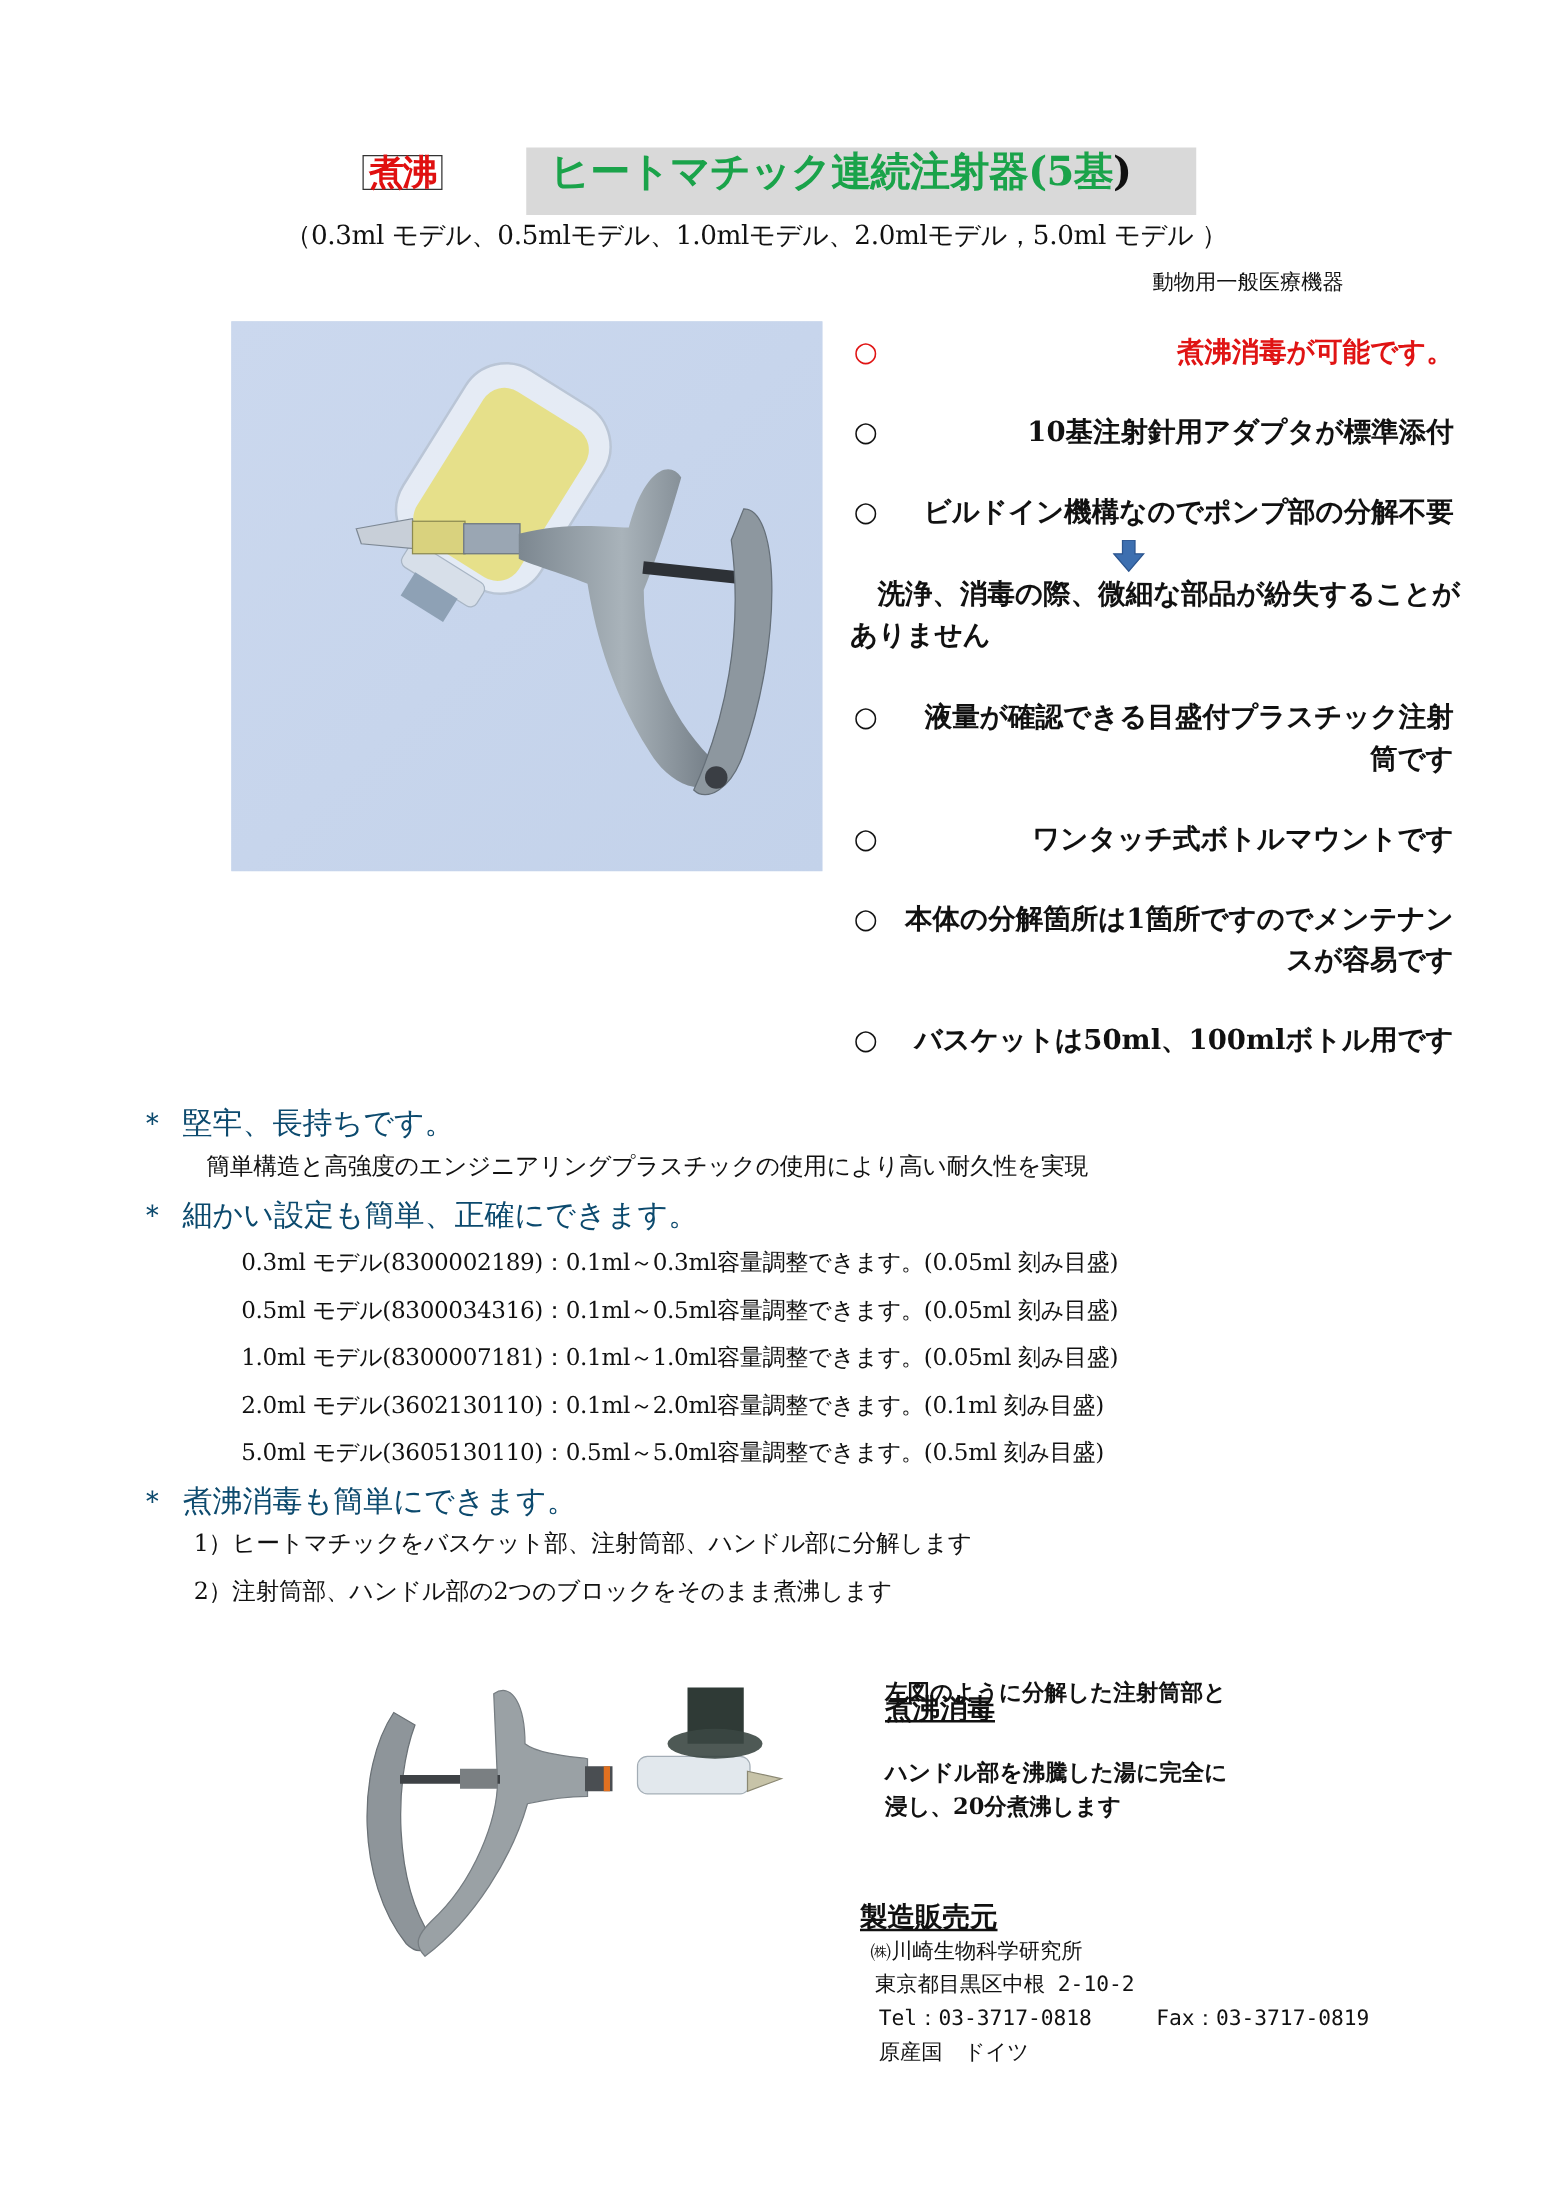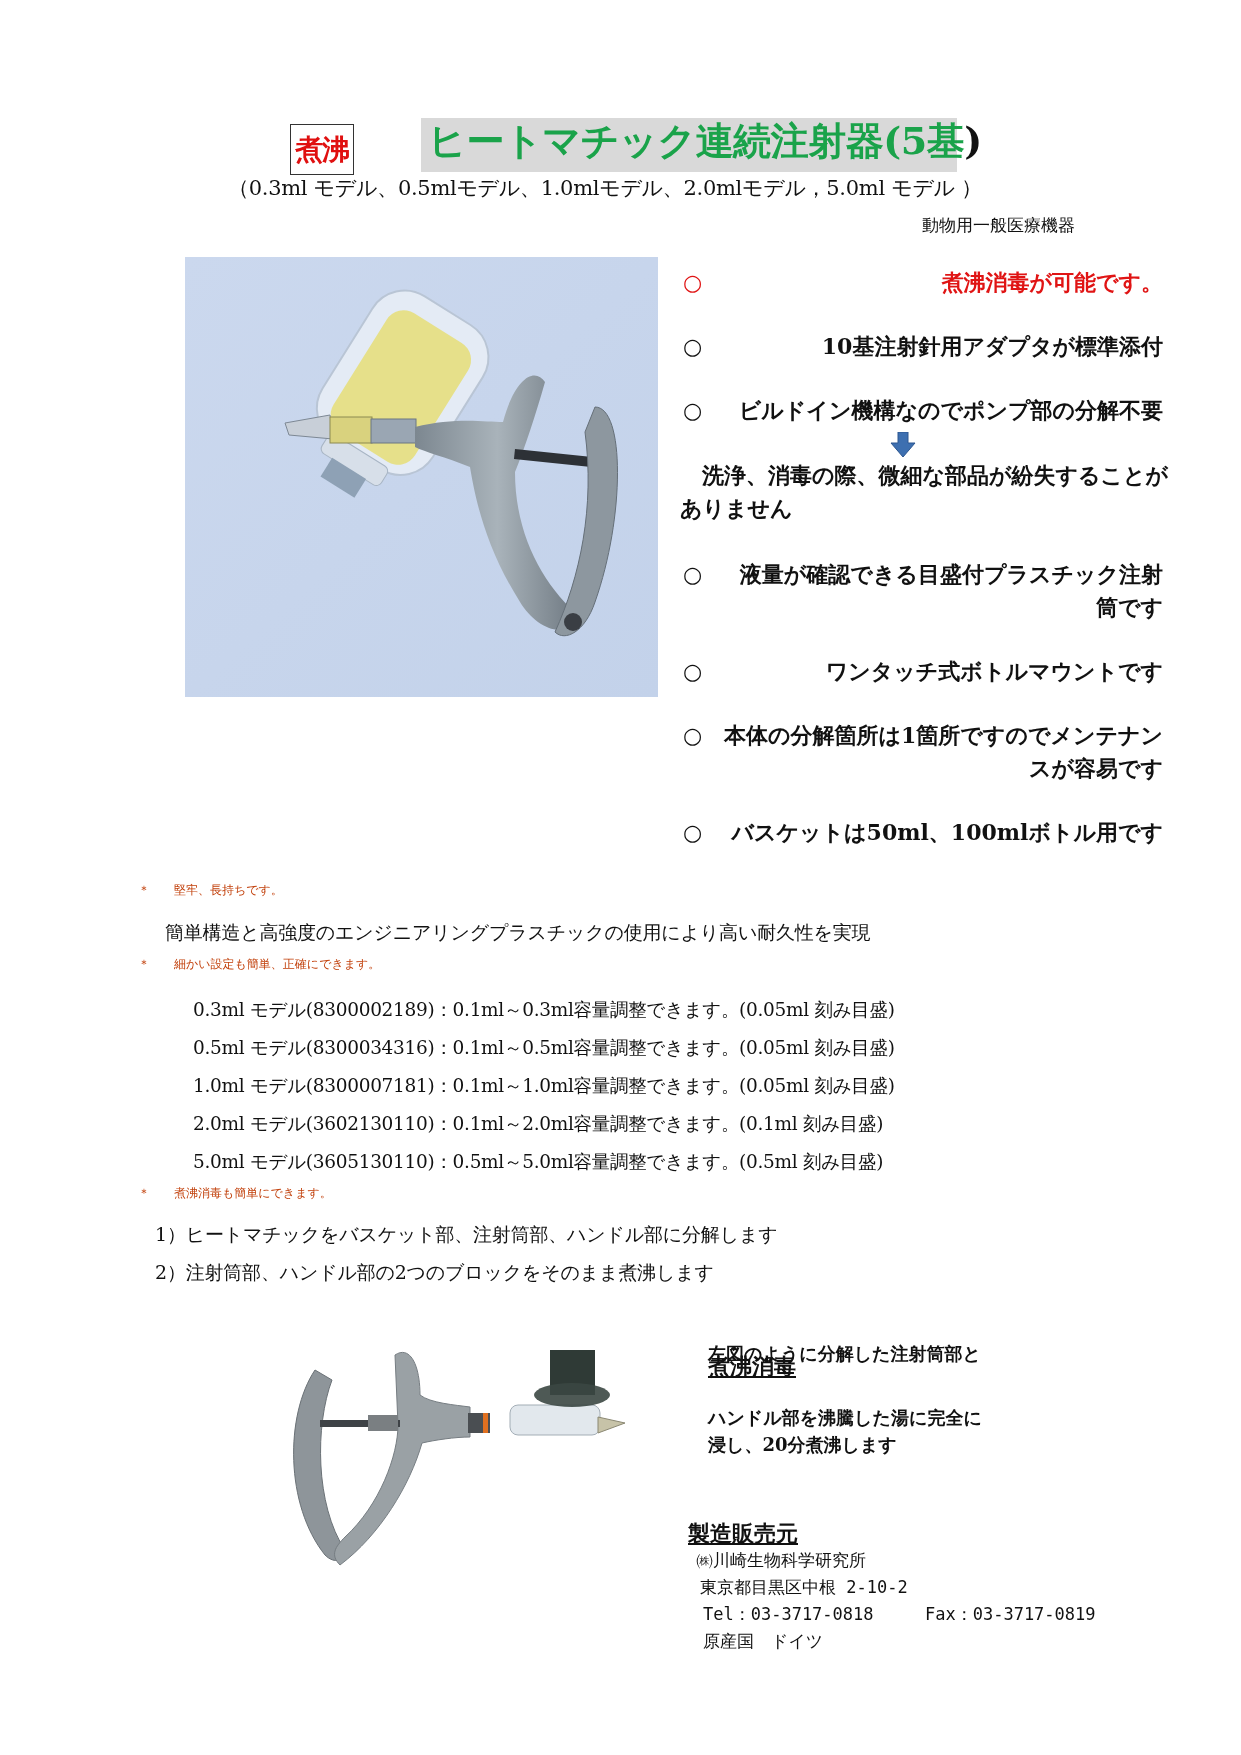--- a/index.html
+++ b/index.html
@@ -5,32 +5,32 @@
   html, body { margin: 0; padding: 0; background: #ffffff; }
   body {
     width: 1241px; height: 1755px; position: relative; overflow: hidden;
     font-family: "DejaVu Serif", "Liberation Serif", serif;
     color: #111;
   }
   .abs { position: absolute; }
 
   
   .boil-badge {
-    left: 290px; top: 124px; width: 64px; height: 51px;
+    left: 290px; top: 124px; width: 64px; height: 28px;
     border: 1.5px solid #333; box-sizing: border-box;
     color: #e01010; font-size: 28px; font-weight: bold;
     display: flex; align-items: center; justify-content: center;
     letter-spacing: -1px;
   }
   .title-box {
     left: 421px; top: 118px; width: 536px; height: 54px;
     background: #d9d9d9;
   }
   .title-text {
-    left: 428px; top: 116px; font-size: 38px; font-weight: bold;
+    left: 440px; top: 116px; font-size: 32px; font-weight: bold;
     color: #1aa34a; white-space: nowrap; letter-spacing: -0.5px;
     font-family: "DejaVu Serif", serif;
   }
   .title-text .close-paren { color: #111; }
   .subtitle {
     left: 228px; top: 174px; font-size: 21px; white-space: nowrap; letter-spacing: -0.3px;
   }
   .category {
     left: 922px; top: 214px; font-size: 17px; white-space: nowrap;
   }
@@ -55,21 +55,21 @@
     left: 890px; top: 432px; width: 26px; height: 26px;
   }
   .feat-sub {
     position: absolute; left: 680px; top: 459px; width: 500px;
     font-size: 22px; font-weight: bold; line-height: 33px;
     text-indent: 22px;
   }
 
   
   .sec-head {
-    position: absolute; left: 138px; font-size: 12px; color: #c2410c;
+    position: absolute; left: 110px; font-size: 24px; color: #0c4a6e;
     white-space: nowrap;
   }
   .sec-head .star { display: inline-block; width: 36px; }
   .body-line {
     position: absolute; font-size: 19px; white-space: nowrap; letter-spacing: -0.2px;
   }
   .model-line {
     position: absolute; left: 193px; font-size: 18.5px; white-space: nowrap; letter-spacing: -0.3px;
   }
 

